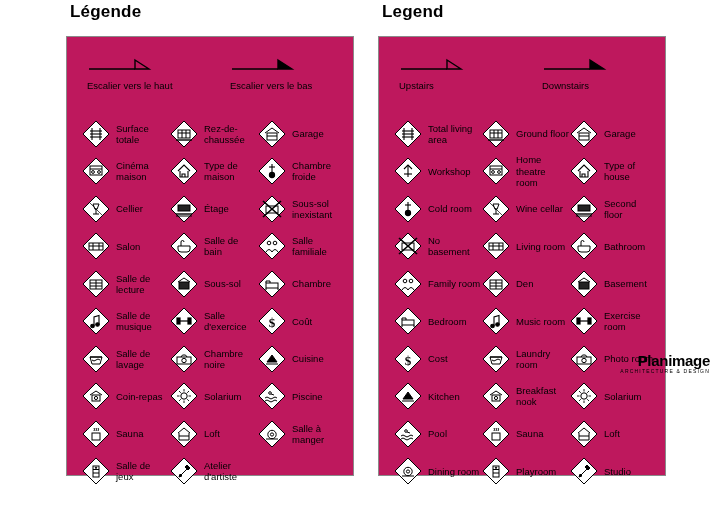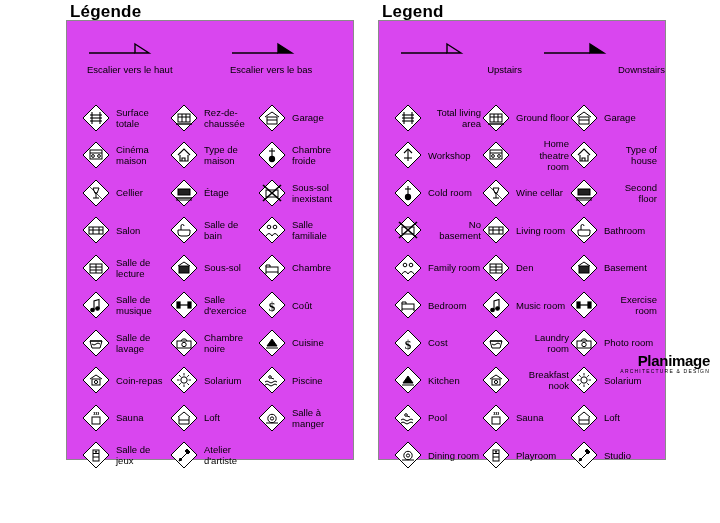--- a/index.html
+++ b/index.html
@@ -15,29 +15,29 @@
     position: relative;
     overflow: hidden;
   }
   .page {
     position: relative;
     width: 720px;
     height: 380px;
   }
   .panel {
     position: absolute;
-    top: 20px;
+    top: 36px;
     width: 288px;
     height: 440px;
     border: 1px solid #8a8a8a;
     box-sizing: border-box;
-    background: #d946ef;
+    background: #be185d;
   }
   .panel-fr { left: 66px; }
-  .panel-en { left: 378px; text-align: right; }
+  .panel-en { left: 378px; }
 
   .panel-title {
     position: absolute;
     top: 2px;
     font-size: 17px;
     font-weight: bold;
     letter-spacing: .2px;
   }
   .title-fr { left: 70px; }
   .title-en { left: 382px; }

